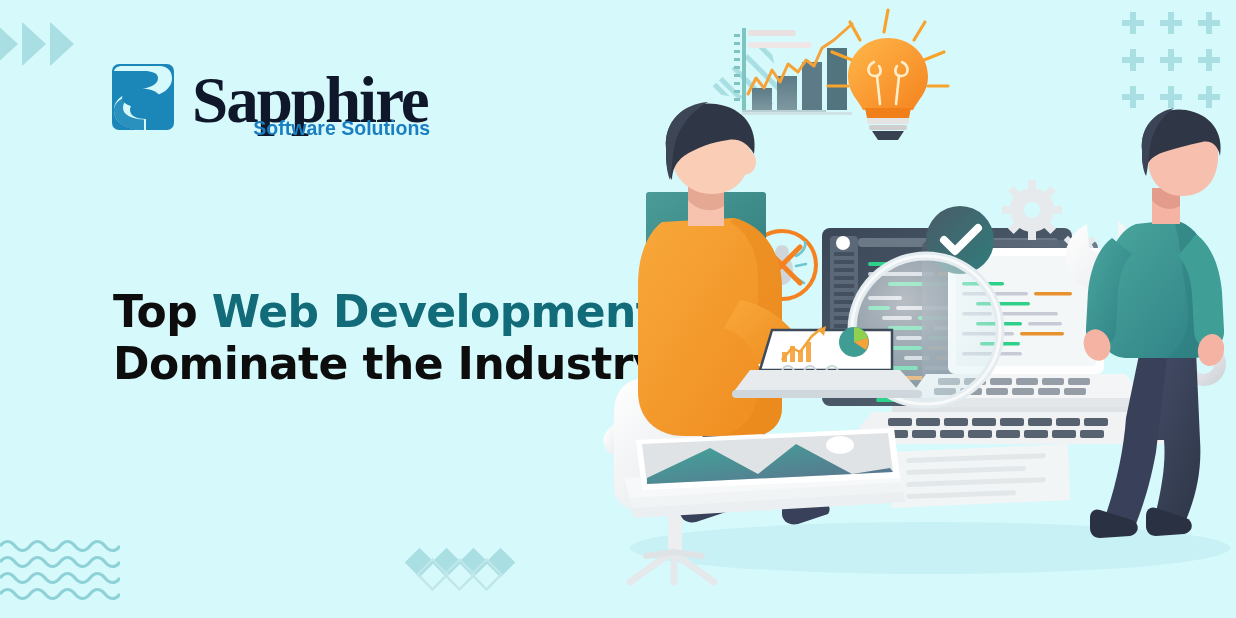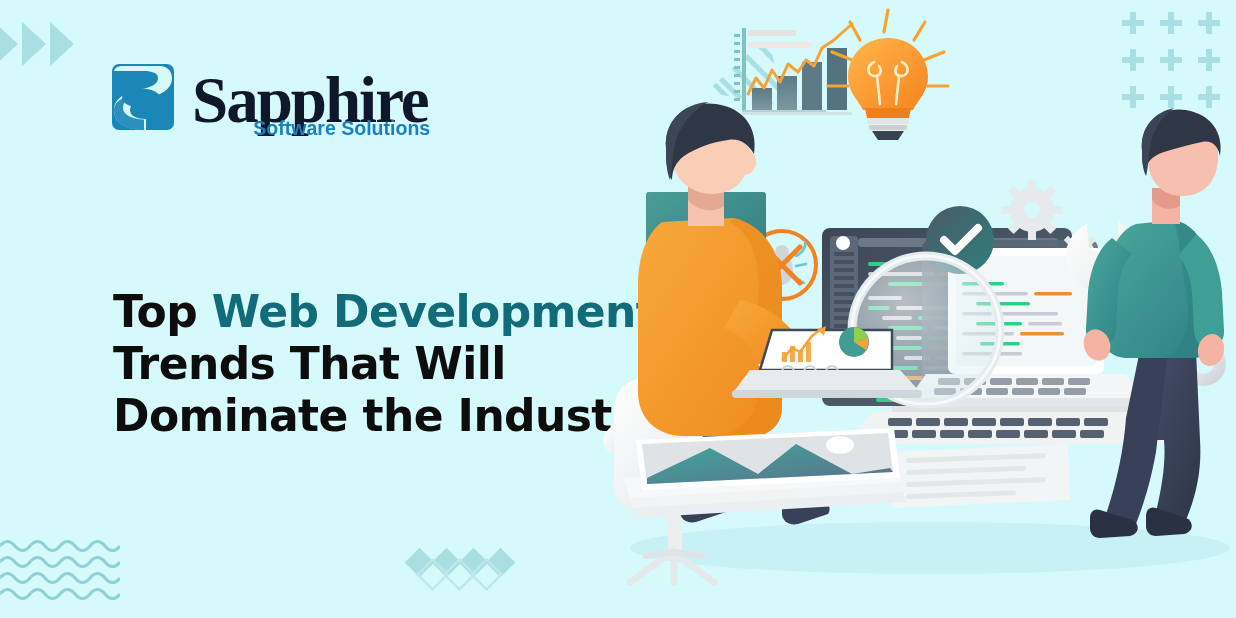--- a/index.html
+++ b/index.html
@@ -159,21 +159,20 @@
       <path d="M4 48 C4 40 12 35.5 22 33 C16 36.5 13 41 13 46 C13 53 22 57 34 57.5 L34 68 C14 68 4 60 4 48 Z" fill="#1b87b8" opacity="0.92"></path>
     </svg>
     <div id="logo-text-wrap">
       <span id="logo-wordmark">Sapphire</span>
       <span id="logo-tagline">Software Solutions</span>
     </div>
   </div>
 
   <div id="headline">
     <div class="line"><span>Top </span><span class="accent">Web Development</span></div>
-    <div class="line">Trends That Will</div>
     <div class="line">Dominate the Industry</div>
   </div>
 
   <div id="illustration">
   <svg width="636" height="618" viewBox="0 0 636 618">
     <defs>
       <linearGradient id="gBar" x1="0" y1="0" x2="0" y2="1">
         <stop offset="0" stop-color="#5c7b86"></stop>
             <stop offset="1" stop-color="#7e98a1"></stop>
       </linearGradient>

